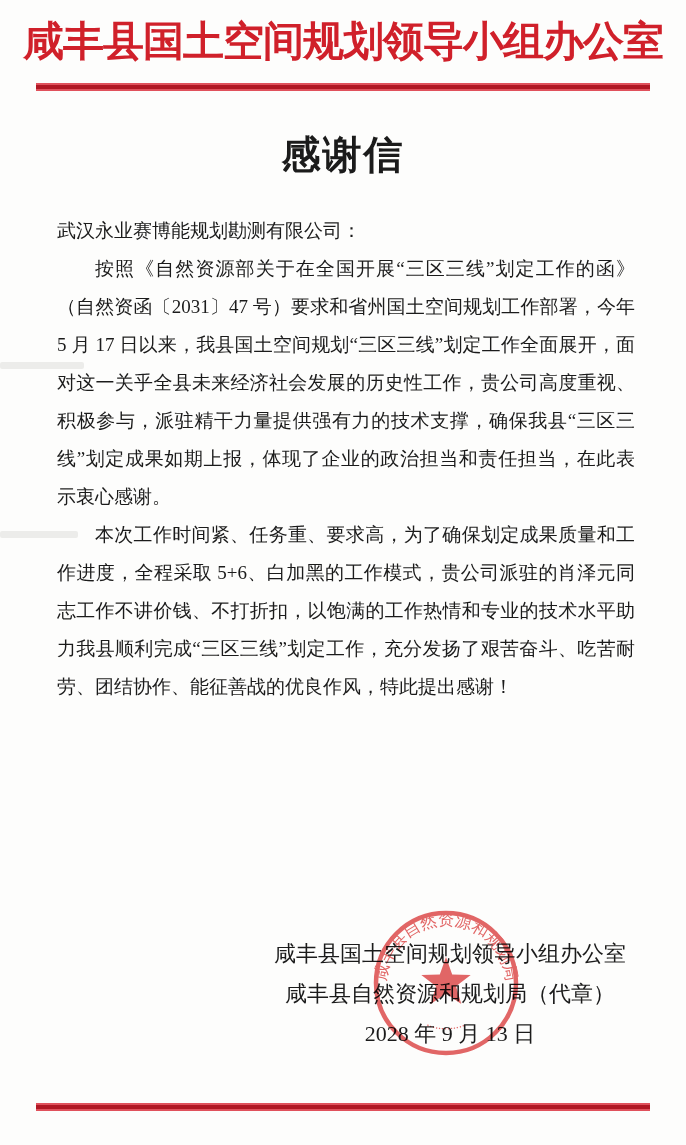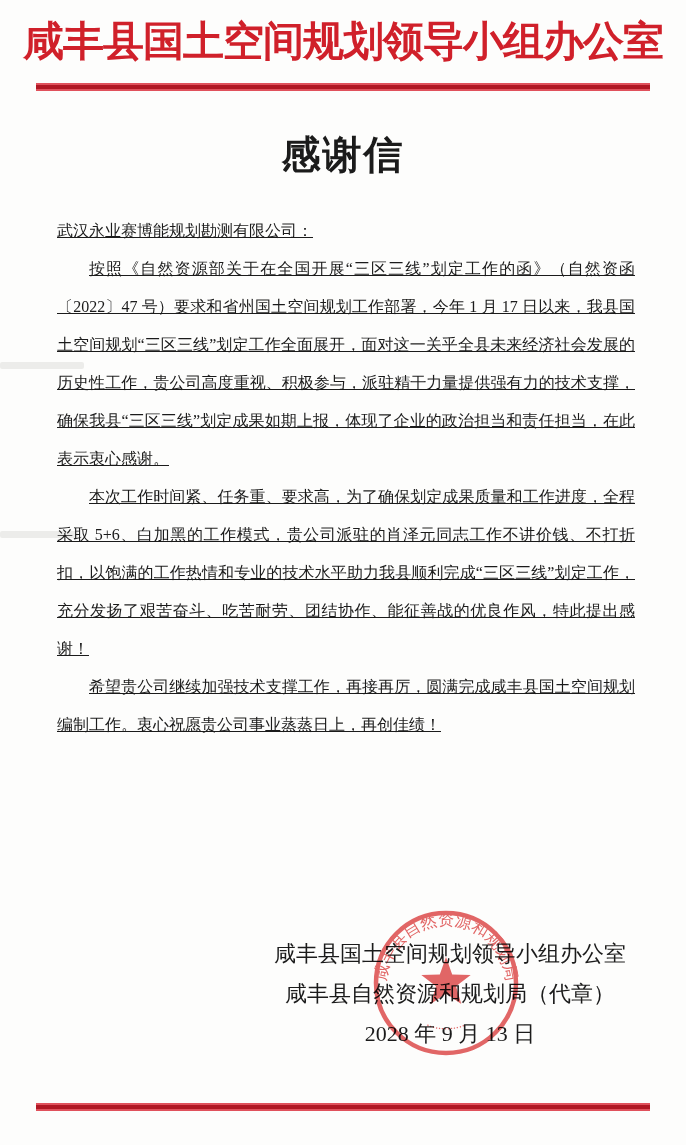--- a/index.html
+++ b/index.html
@@ -38,24 +38,23 @@
   .rule-top{top:83px;}
   .rule-bottom{top:1103px;}
   .doc-title{
     position:absolute;top:128px;left:0;right:0;
     text-align:center;
     font-size:39px;font-weight:bold;
     letter-spacing:2px;
   }
   .letter-body{
     position:absolute;top:212px;left:57px;width:578px;
-    font-size:16px;line-height:38px;
+    font-size:19px;line-height:38px;
     text-align:justify;
     text-align-last:left;
-    text-decoration:underline;
   }
   .letter-body p{margin:0;}
   .letter-body p.para{text-indent:2em;}
   .signature{
     position:absolute;top:934px;left:250px;width:400px;
     text-align:center;
     font-size:22px;line-height:40px;
   }
   .signature div{white-space:nowrap;}
   .seal{
@@ -80,23 +79,22 @@
 
   <div class="rule rule-top"></div>
 
   <div class="doc-title">感谢信</div>
 
   <div class="smudge smudge-1"></div>
   <div class="smudge smudge-2"></div>
 
   <div class="letter-body">
     <p>武汉永业赛博能规划勘测有限公司：</p>
-    <p class="para">按照《自然资源部关于在全国开展“三区三线”划定工作的函》（自然资函〔2022〕47 号）要求和省州国土空间规划工作部署，今年 1 月 17 日以来，我县国土空间规划“三区三线”划定工作全面展开，面对这一关乎全县未来经济社会发展的历史性工作，贵公司高度重视、积极参与，派驻精干力量提供强有力的技术支撑，确保我县“三区三线”划定成果如期上报，体现了企业的政治担当和责任担当，在此表示衷心感谢。</p>
+    <p class="para">按照《自然资源部关于在全国开展“三区三线”划定工作的函》（自然资函〔2031〕47 号）要求和省州国土空间规划工作部署，今年 5 月 17 日以来，我县国土空间规划“三区三线”划定工作全面展开，面对这一关乎全县未来经济社会发展的历史性工作，贵公司高度重视、积极参与，派驻精干力量提供强有力的技术支撑，确保我县“三区三线”划定成果如期上报，体现了企业的政治担当和责任担当，在此表示衷心感谢。</p>
     <p class="para">本次工作时间紧、任务重、要求高，为了确保划定成果质量和工作进度，全程采取 5+6、白加黑的工作模式，贵公司派驻的肖泽元同志工作不讲价钱、不打折扣，以饱满的工作热情和专业的技术水平助力我县顺利完成“三区三线”划定工作，充分发扬了艰苦奋斗、吃苦耐劳、团结协作、能征善战的优良作风，特此提出感谢！</p>
-    <p class="para">希望贵公司继续加强技术支撑工作，再接再厉，圆满完成咸丰县国土空间规划编制工作。衷心祝愿贵公司事业蒸蒸日上，再创佳绩！</p>
   </div>
 
   <div class="signature">
     <div>咸丰县国土空间规划领导小组办公室</div>
     <div>咸丰县自然资源和规划局（代章）</div>
     <div>2028 年 9 月 13 日</div>
   </div>
 
   <svg class="seal" viewBox="0 0 150 150" aria-hidden="true">
     <circle cx="75" cy="75" r="70" fill="none" stroke="var(--seal-red)" stroke-width="4.5"></circle>

